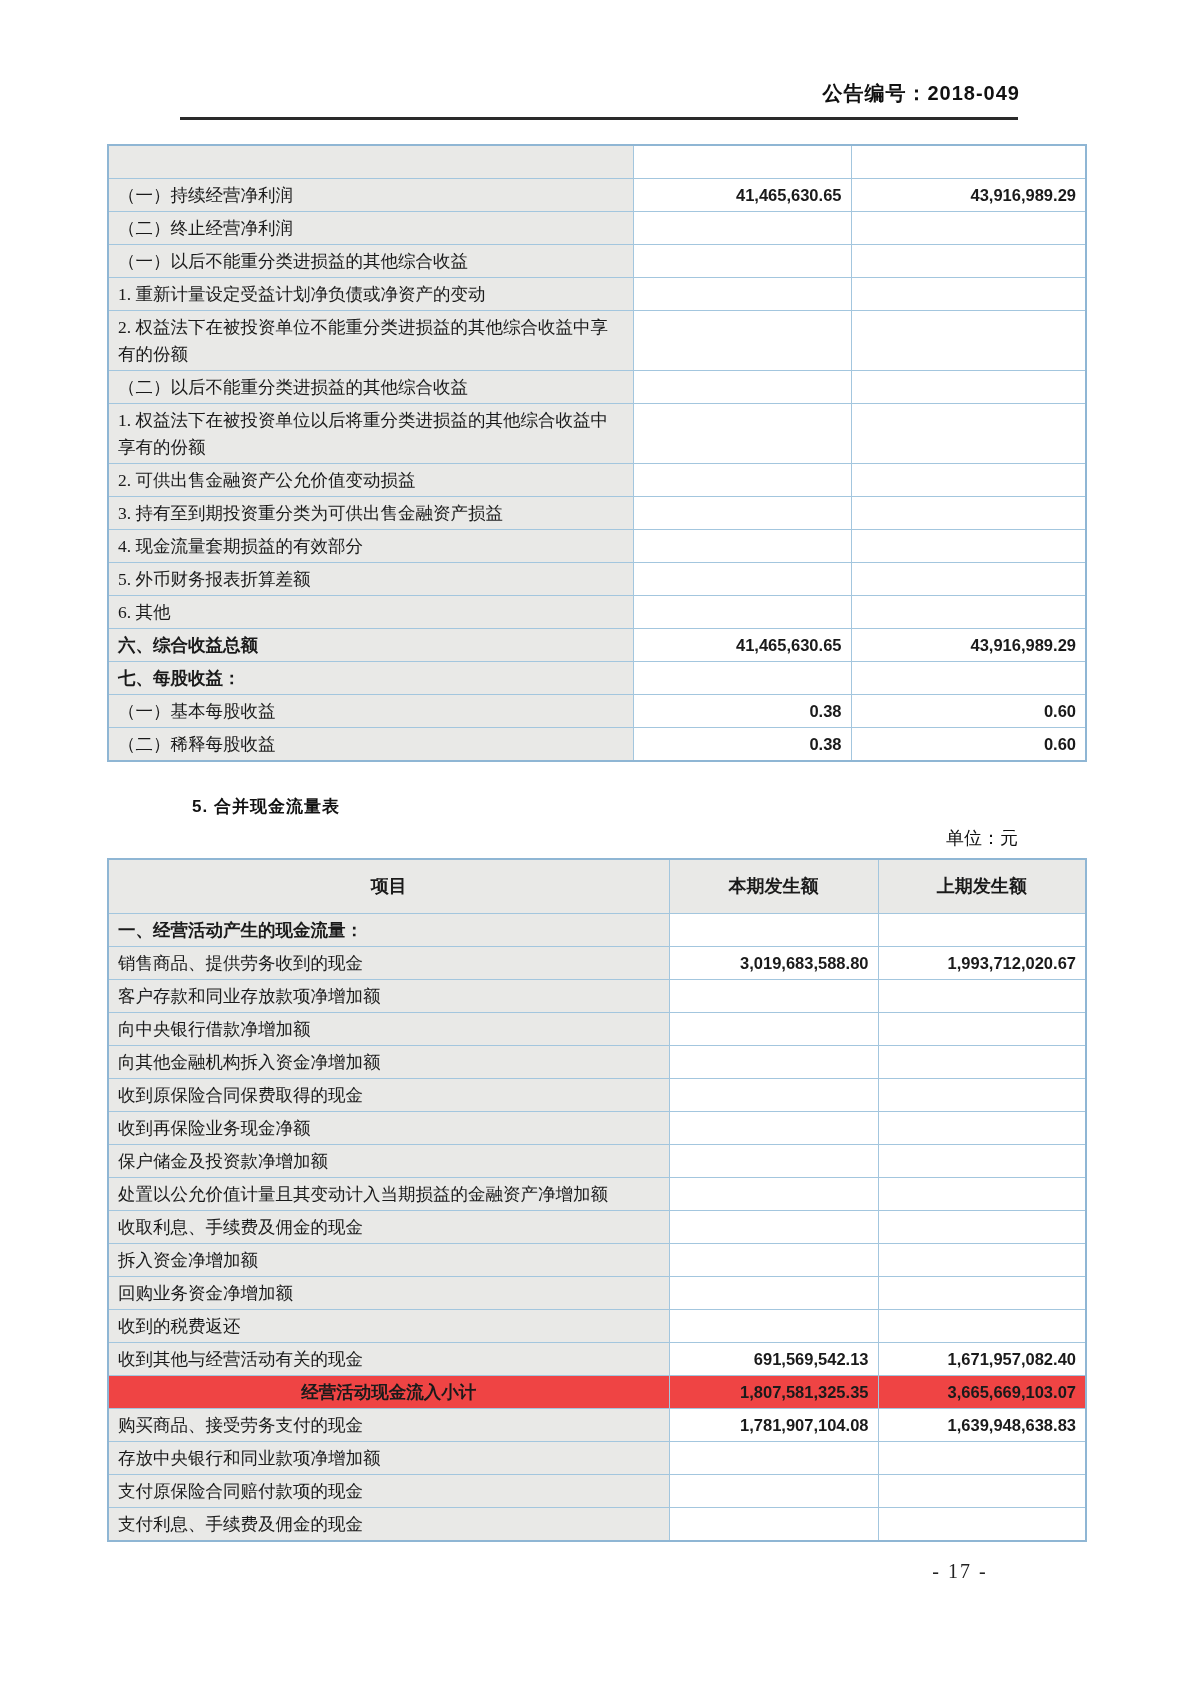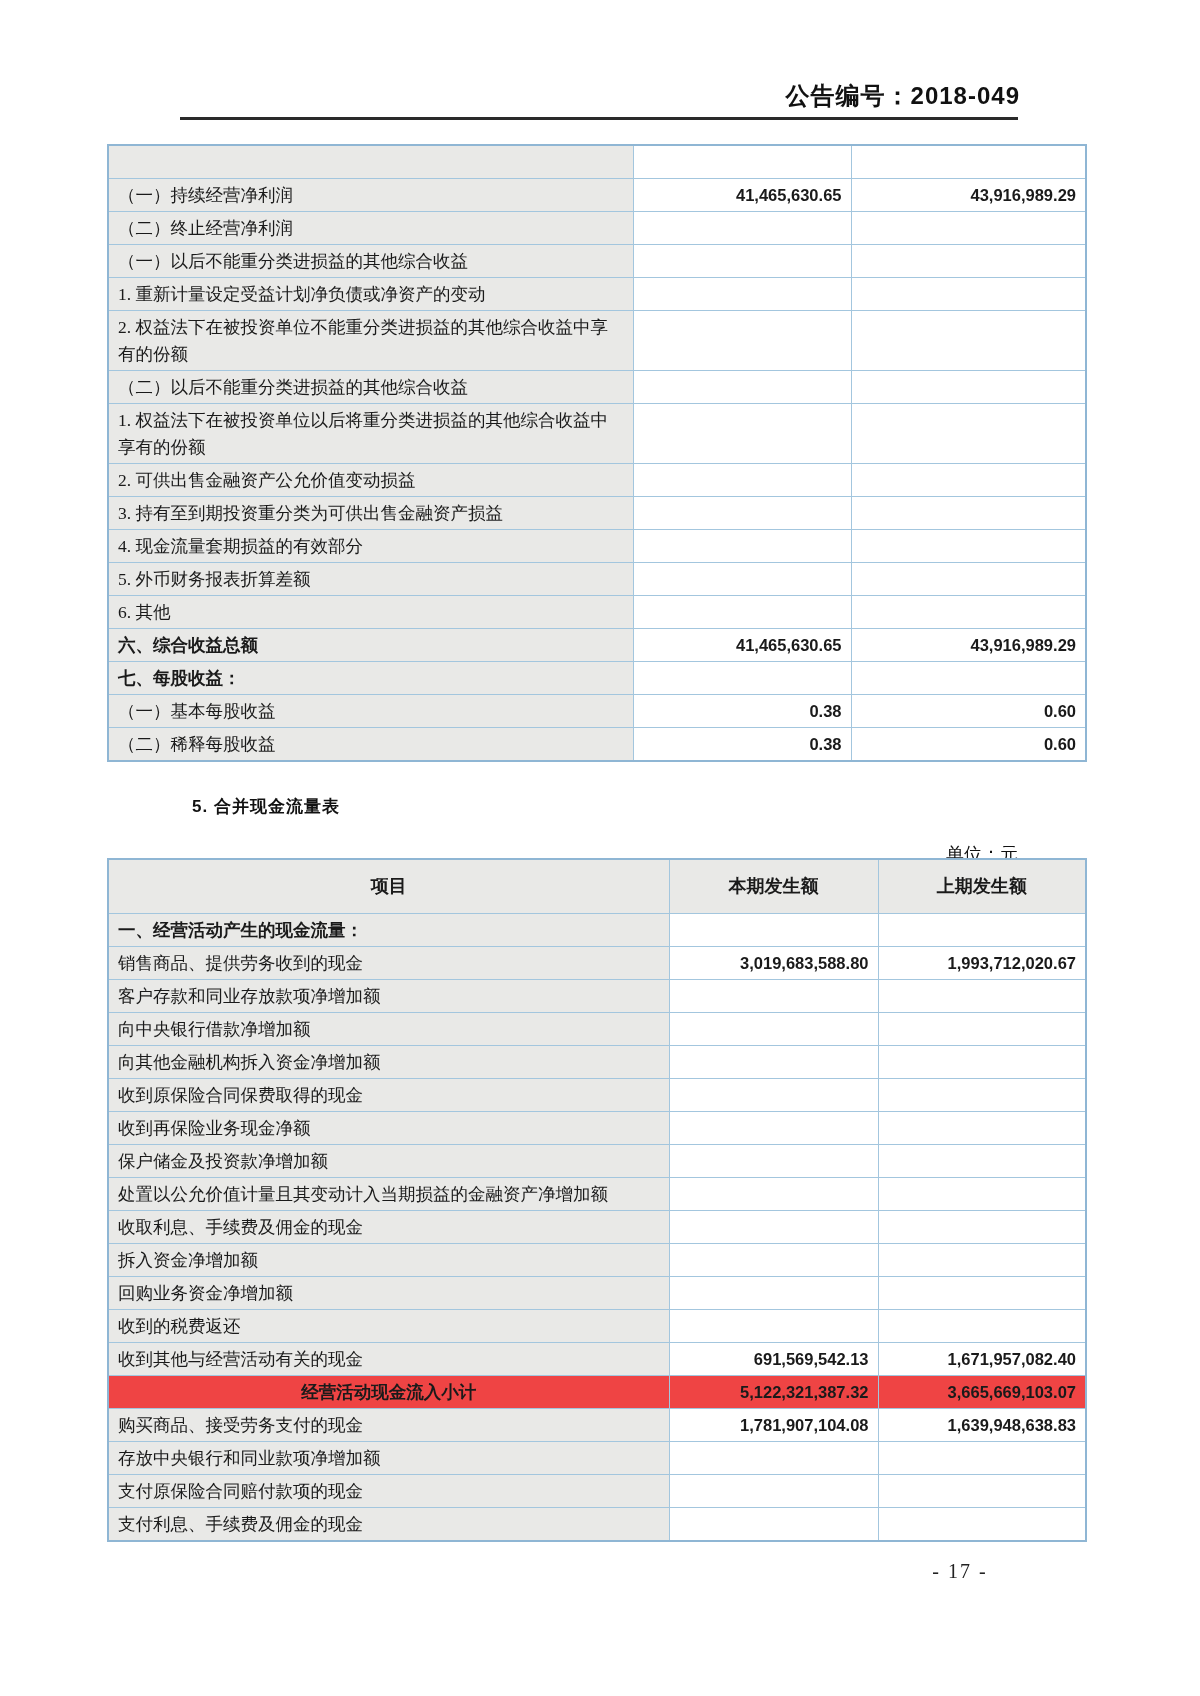--- a/index.html
+++ b/index.html
@@ -4,21 +4,21 @@
 <style>
   html,body { margin:0; padding:0; }
   body {
     width:1200px; height:1696px; background:#ffffff; position:relative;
     font-family:"Liberation Serif","DejaVu Serif",serif; color:#1a1a1a;
     overflow:hidden;
   }
   .doc-header {
     position:absolute; top:80px; right:180px;
     font-family:"Liberation Sans","DejaVu Sans",sans-serif;
-    font-weight:bold; font-size:24px; letter-spacing:1px; color:#111;
+    font-weight:bold; font-size:20px; letter-spacing:1px; color:#111;
   }
   .header-rule {
     position:absolute; top:117px; left:180px; width:838px; height:3px;
     background:#2a2a2a;
   }
   table.fin-table {
     position:absolute; left:107px; width:978px;
     border-collapse:collapse; table-layout:fixed;
     border:2px solid #8fb6d4;
   }
@@ -43,21 +43,21 @@
   tr.subtotal td.label-cell { text-align:center; font-weight:bold; }
   tr.gray-full td { background:#ef4444; }
   tr.empty-row td { height:27px; }
   .section-title {
     position:absolute; top:795px; left:192px;
     font-family:"Liberation Sans","DejaVu Sans",sans-serif;
     font-weight:bold; font-size:17px; letter-spacing:1px; color:#111;
   }
   .unit-label {
     position:absolute; top:826px; right:182px;
-    font-size:18px; color:#111;margin-top:16px;
+    font-size:18px; color:#111;
   }
   .page-number {
     position:absolute; top:1560px; left:895px; width:130px;
     text-align:center; font-size:20px; letter-spacing:2px; color:#222;
   }
 </style>
 </head>
 <body>
 
 <div class="doc-header">公告编号：2018-049</div>
@@ -240,21 +240,21 @@
         <td class="num-cell"></td>
         <td class="num-cell"></td>
       </tr>
       <tr>
         <td class="label-cell">收到其他与经营活动有关的现金</td>
         <td class="num-cell">691,569,542.13</td>
         <td class="num-cell">1,671,957,082.40</td>
       </tr>
       <tr class="bold subtotal gray-full">
         <td class="label-cell">经营活动现金流入小计</td>
-        <td class="num-cell">5,122,321,387.32</td>
+        <td class="num-cell">1,807,581,325.35</td>
         <td class="num-cell">3,665,669,103.07</td>
       </tr>
       <tr>
         <td class="label-cell">购买商品、接受劳务支付的现金</td>
         <td class="num-cell">1,781,907,104.08</td>
         <td class="num-cell">1,639,948,638.83</td>
       </tr>
       <tr>
         <td class="label-cell">存放中央银行和同业款项净增加额</td>
         <td class="num-cell"></td>

